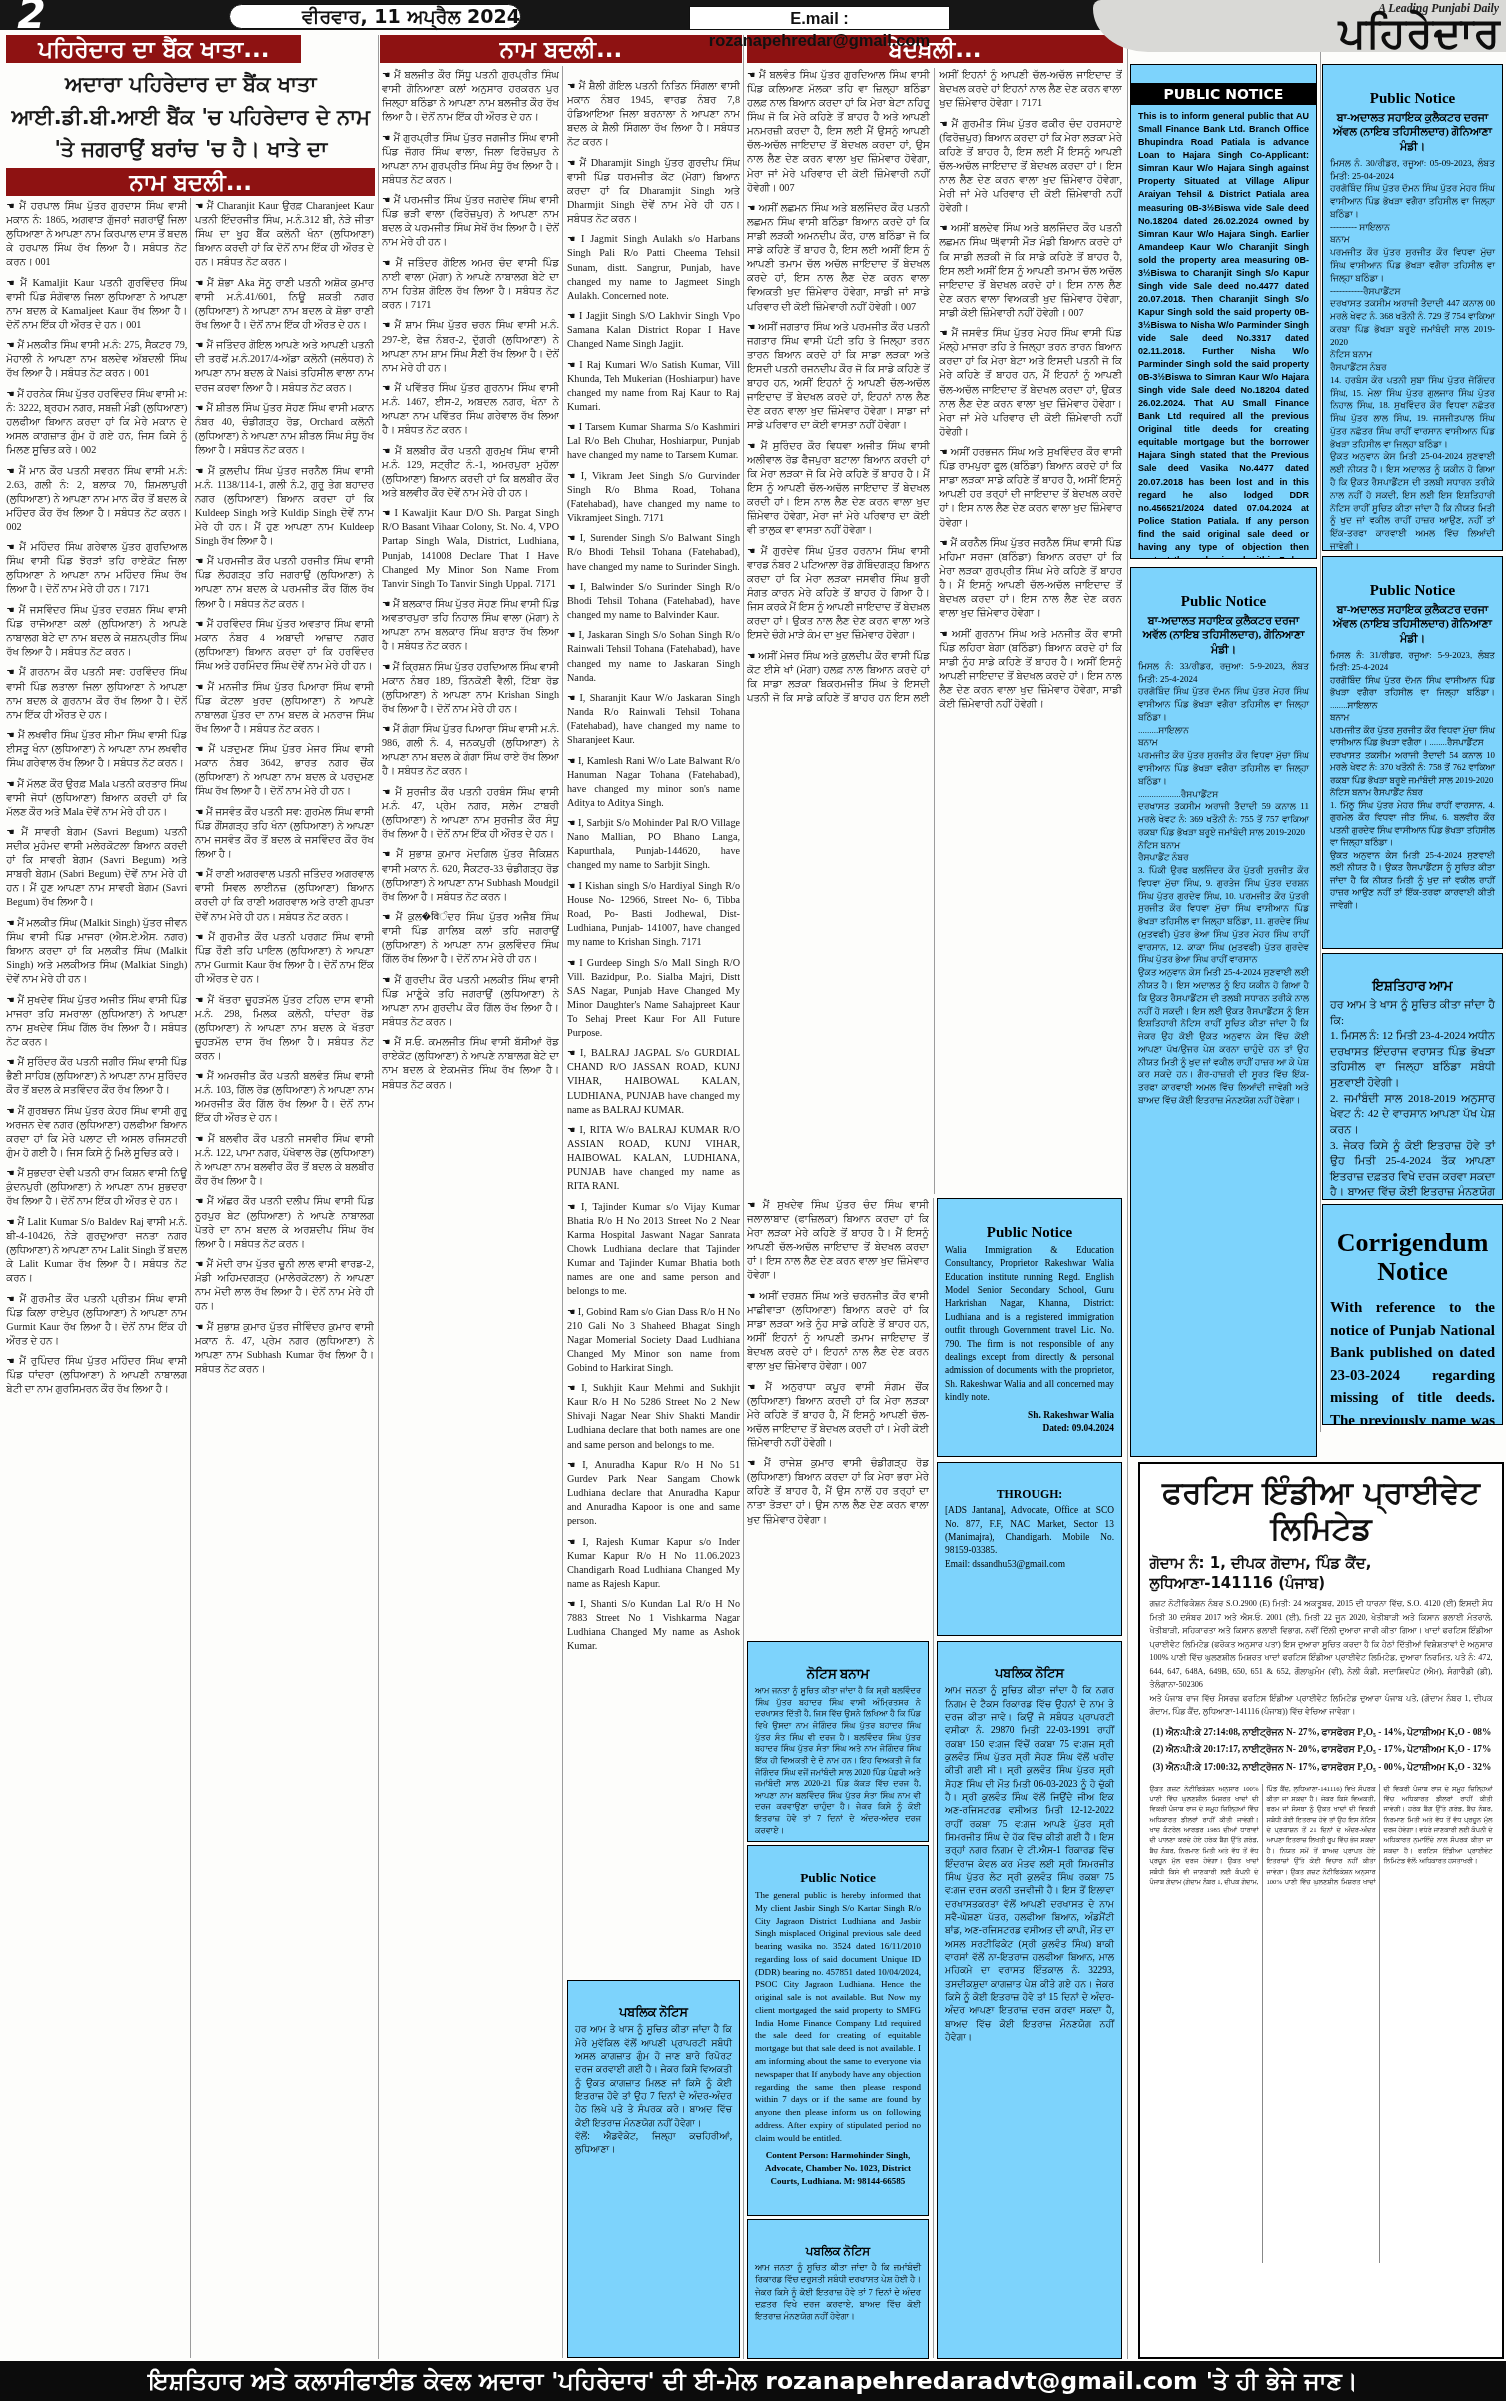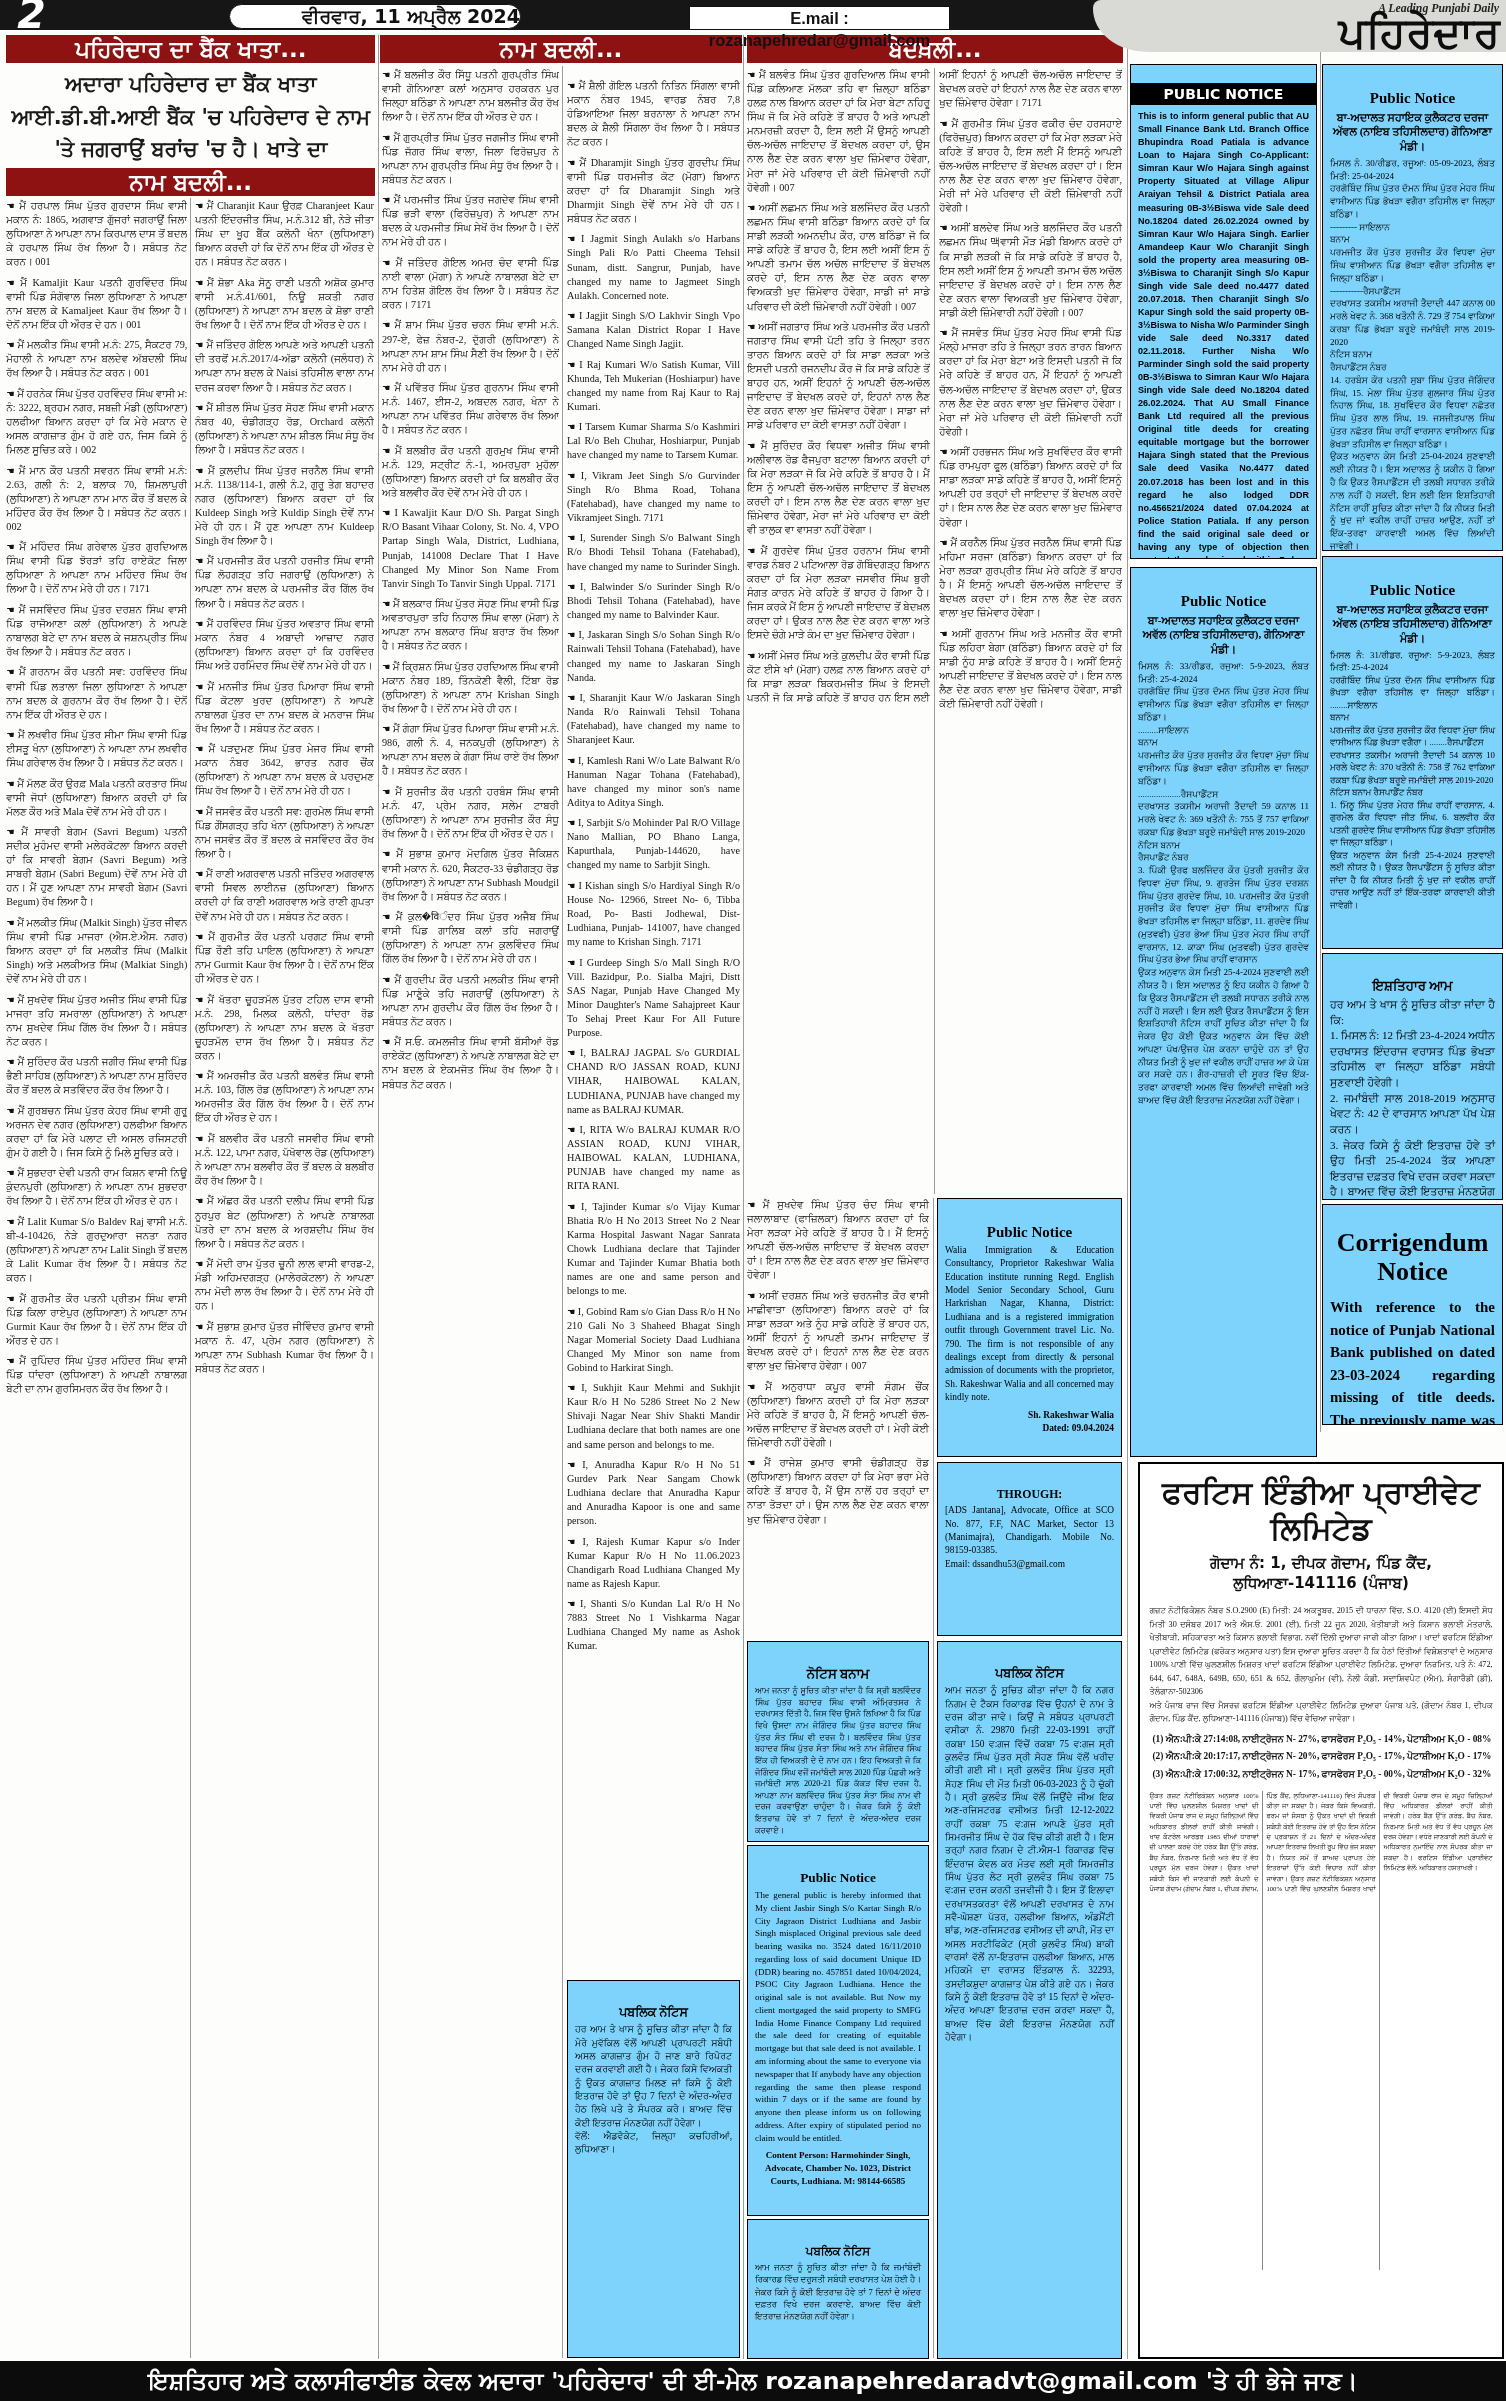--- a/index.html
+++ b/index.html
@@ -42,21 +42,21 @@
   .notice .t{font-weight:bold;text-align:center;font-size:15px;line-height:1.2;margin:0 0 3.1px 0}
   .notice .sub{font-weight:bold;text-align:center;font-size:11px;line-height:1.3;margin:0 0 3.9px 0}
   .notice .pre{white-space:pre-line}
   .notice .sign{text-align:right;font-weight:bold;white-space:pre-line;margin-top:4.7px}
   .corr .t{font:bold 26px/1.1 "Liberation Serif",serif;margin-bottom:10px}
   .corr{font:bold 15px/1.5 "Liberation Serif",serif;text-align:justify}
   
   .fortis{position:absolute;left:1138px;top:1462px;width:366px;height:897px;border:2.4px solid #000;
     background:#fff;box-sizing:border-box;padding:7.9px 9.4px;overflow:hidden}
   .fortis .t{text-align:center;font:bold 31px/1.15 "DejaVu Sans",sans-serif;margin:3.1px 0 7.9px}
-  .fortis .addr{text-align:center;font:bold 15px/1.3 "DejaVu Sans",sans-serif;margin-bottom:11px}
+  .fortis .addr{font:bold 15px/1.3 "DejaVu Sans",sans-serif;margin-bottom:4px}
   .fortis .body{font:8.2px/1.65 "Liberation Serif",serif;text-align:justify}
   .fortis .npk{font:bold 9.4px/1.9 "Liberation Serif",serif;margin:4.7px 0;padding-left:3.1px}
   .fortis .npk div{white-space:nowrap;overflow:hidden}
   .fortis .cols3{column-count:3;column-gap:7.9px;column-rule:0.8px solid #888;
     font:6.7px/1.55 "Liberation Serif",serif;text-align:justify;margin-top:6.3px;height:479px;overflow:hidden}
   
   .footer{position:absolute;left:0;top:2361px;width:1506px;height:40px;background:#0c0c0c;
     color:#fff;text-align:center;font:bold 23.6px/40px "DejaVu Sans",sans-serif;overflow:hidden}
 </style>
 </head>
@@ -67,21 +67,21 @@
   <div class="topband"></div>
   <div class="topband-slant"></div>
   <div class="pageno">2</div>
   <div class="datepill">ਵੀਰਵਾਰ, 11 ਅਪ੍ਰੈਲ 2024</div>
   <div class="emailbox">E.mail : rozanapehredar@gmail.com</div>
   <div class="masthead">
     <div class="tagline">A Leading Punjabi Daily</div>
     <div class="title">ਪਹਿਰੇਦਾਰ</div>
   </div>
 
-  <div class="band" style="left:6.3px;top:35px;width:369px">ਪਹਿਰੇਦਾਰ ਦਾ ਬੈਂਕ ਖਾਤਾ...</div>
+  <div class="band" style="left:6.3px;top:35px;width:295px">ਪਹਿਰੇਦਾਰ ਦਾ ਬੈਂਕ ਖਾਤਾ...</div>
   <div class="band" style="left:380px;top:35px;width:362px">ਨਾਮ ਬਦਲੀ...</div>
   <div class="band" style="left:747px;top:35px;width:376px">ਬੇਦਖ਼ਲੀ...</div>
 
   <div class="intro">ਅਦਾਰਾ ਪਹਿਰੇਦਾਰ ਦਾ ਬੈਂਕ ਖਾਤਾ ਆਈ.ਡੀ.ਬੀ.ਆਈ ਬੈਂਕ 'ਚ ਪਹਿਰੇਦਾਰ ਦੇ ਨਾਮ 'ਤੇ ਜਗਰਾਉਂ ਬਰਾਂਚ 'ਚ ਹੈ। ਖਾਤੇ ਦਾ ਨੰ:1014102000000578 ਹੈ। ਆਈ.ਐਫ.ਐਸ.ਈ ਕੋਡ ਨੰ: IBKL0001014 ਹੈ।</div>
   <div class="band" style="left:6.3px;top:168px;width:369px">ਨਾਮ ਬਦਲੀ...</div>
 
   <div class="ads" style="left:6.3px;top:199px;width:181px;height:2159px">
 
   <p class="ad">ਮੈਂ ਹਰਪਾਲ ਸਿੰਘ ਪੁੱਤਰ ਗੁਰਦਾਸ ਸਿੰਘ ਵਾਸੀ ਮਕਾਨ ਨੰ: 1865, ਅਗਵਾੜ ਗੁੱਜਰਾਂ ਜਗਰਾਉਂ ਜਿਲਾ ਲੁਧਿਆਣਾ ਨੇ ਆਪਣਾ ਨਾਮ ਕਿਰਪਾਲ ਦਾਸ ਤੋਂ ਬਦਲ ਕੇ ਹਰਪਾਲ ਸਿੰਘ ਰੱਖ ਲਿਆ ਹੈ। ਸਬੰਧਤ ਨੋਟ ਕਰਨ।  001</p>
       <p class="ad">ਮੈਂ Kamaljit Kaur ਪਤਨੀ ਗੁਰਵਿੰਦਰ ਸਿੰਘ ਵਾਸੀ ਪਿੰਡ ਸੰਗੋਵਾਲ ਜਿਲਾ ਲੁਧਿਆਣਾ ਨੇ ਆਪਣਾ ਨਾਮ ਬਦਲ ਕੇ Kamaljeet Kaur ਰੱਖ ਲਿਆ ਹੈ। ਦੋਨੋਂ ਨਾਮ ਇੱਕ ਹੀ ਔਰਤ ਦੇ ਹਨ।  001</p>

